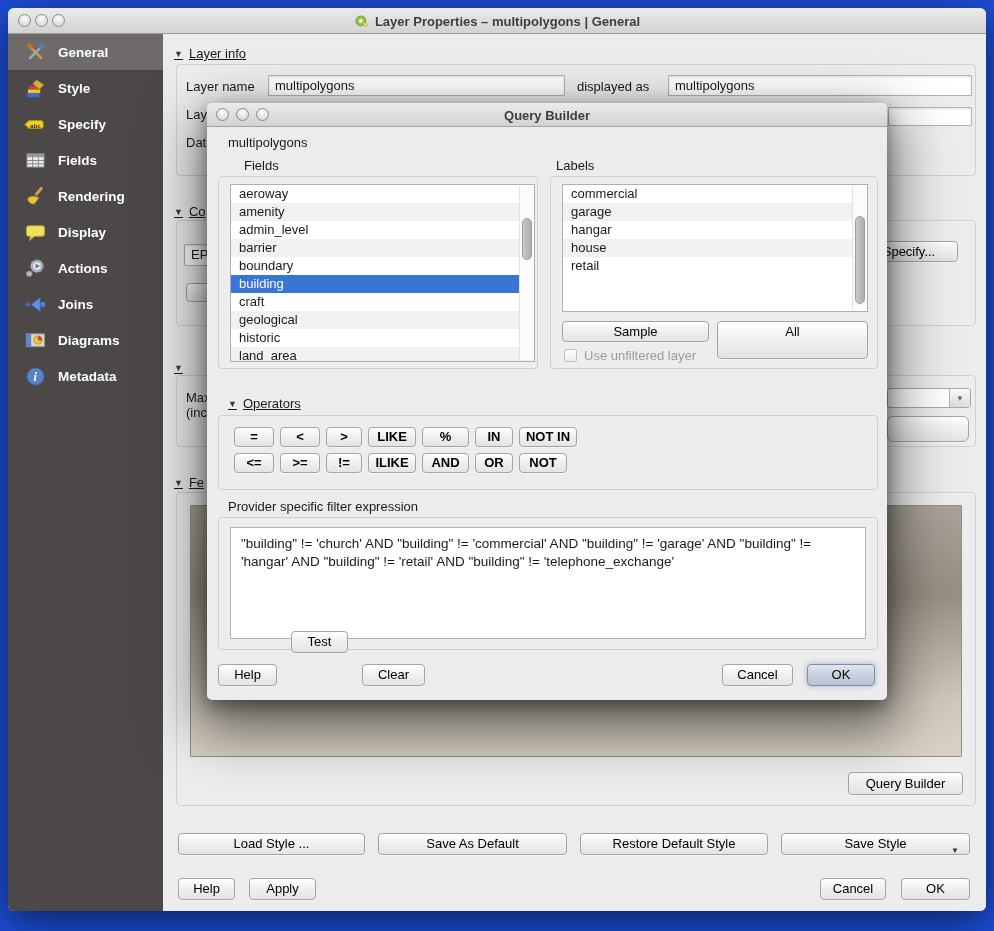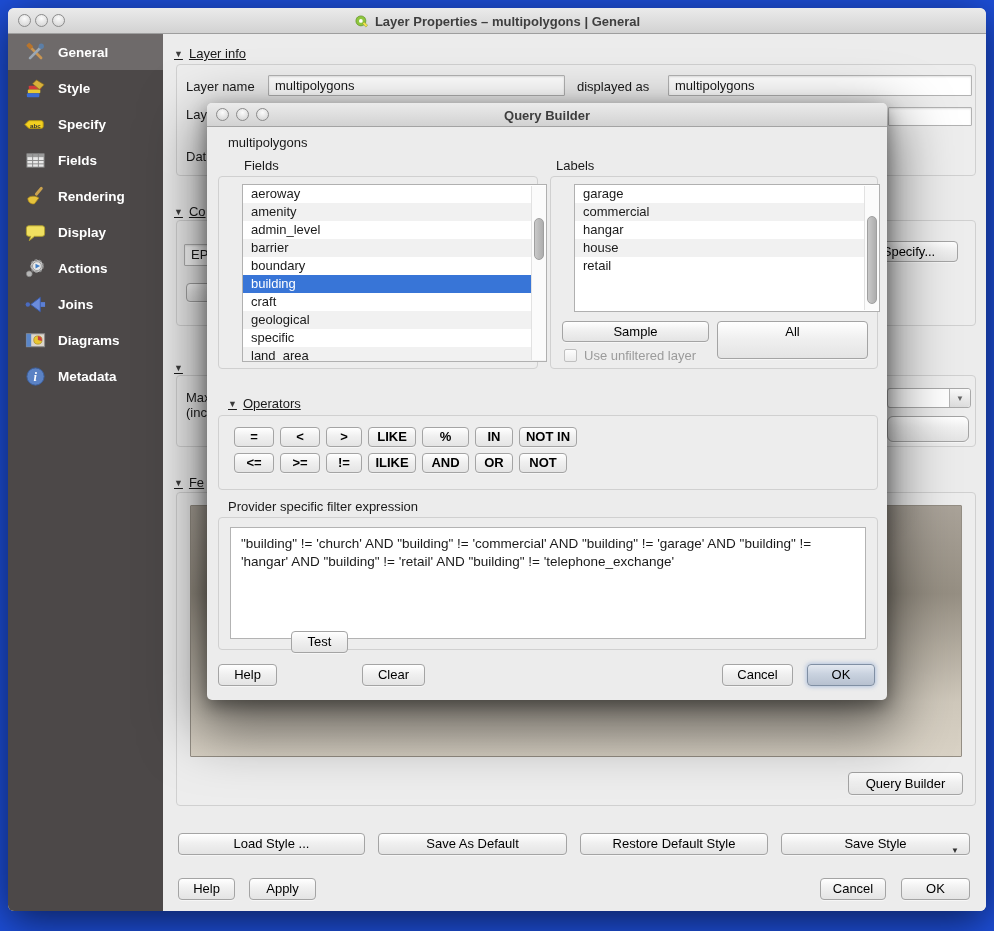--- a/index.html
+++ b/index.html
@@ -51,21 +51,21 @@
   
   .dialog { position:absolute; left:207px; top:103px; width:680px; height:597px;
             background:#ececec; border-radius:5px;
             box-shadow:0 22px 55px 10px rgba(0,0,0,.5), 0 6px 18px rgba(0,0,0,.4); }
   .dlg-titlebar { position:absolute; left:0; top:0; right:0; height:24px;
             background:linear-gradient(#ebebeb,#d2d2d2); border-bottom:1px solid #a3a3a3; border-radius:5px 5px 0 0; }
   .dlg-title { position:absolute; left:0; right:0; top:0; height:24px; display:flex; align-items:center;
             justify-content:center; font-weight:bold; color:#3e3e3e; }
   .dlg-lights { position:absolute; left:9px; top:5px; display:flex; gap:7px; }
 
-  .list { position:absolute; background:#fff; border:1px solid #b0b0b0; overflow:hidden;margin-left:12px; }
+  .list { position:absolute; background:#fff; border:1px solid #b0b0b0; overflow:hidden; }
   .list .row { height:18px; line-height:18px; padding-left:8px; white-space:nowrap; }
   .list .row:nth-child(even) { background:#f1f1f1; }
   .list .row.selected { background:#3875d7; color:#fff; }
   .scrollbar { position:absolute; top:1px; bottom:1px; width:15px; background:#fbfbfb; border-left:1px solid #e2e2e2; }
   .thumb { position:absolute; left:2px; width:10px; border-radius:5px;
            background:linear-gradient(90deg,#c9c9c9,#adadad); border:1px solid #9f9f9f; }
 
   .op-row { position:absolute; display:flex; gap:6px; }
   .op-btn { position:static; height:20px; line-height:18px; font-weight:bold; }
 
@@ -209,21 +209,21 @@
     <div class="content">
 
       <div class="sect-header" style="left:11px; top:12px;"><span class="arrow">▼</span><span>Layer info</span></div>
       <div class="groupbox" style="left:13px; top:30px; width:800px; height:112px;"></div>
       <div class="label" style="left:23px; top:45px;">Layer name</div>
       <div class="input" style="left:105px; top:41px; width:297px; height:21px;">multipolygons</div>
       <div class="label" style="left:414px; top:45px;">displayed as</div>
       <div class="input" style="left:505px; top:41px; width:304px; height:21px;">multipolygons</div>
       <div class="label" style="left:23px; top:73px; width:30px; overflow:hidden;">Lay</div>
       <div class="input" style="left:725px; top:73px; width:84px; height:19px;"></div>
-      <div class="label" style="left:23px; top:101px; width:30px; overflow:hidden;margin-top:14px;">Dat</div>
+      <div class="label" style="left:23px; top:101px; width:30px; overflow:hidden;">Dat</div>
 
       <div class="sect-header" style="left:11px; top:170px; width:44px;"><span class="arrow">▼</span><span>Co</span></div>
       <div class="groupbox" style="left:13px; top:186px; width:800px; height:106px;"></div>
       <div class="input" style="left:21px; top:210px; width:33px; height:22px;">EPS</div>
       <div class="btn" style="left:697px; top:207px; width:98px; height:21px; line-height:19px;">Specify...</div>
       <div class="btn" style="left:23px; top:249px; width:31px; height:19px;"></div>
 
       <div class="sect-header" style="left:11px; top:326px; width:26px;"><span class="arrow">▼</span></div>
       <div class="groupbox" style="left:13px; top:341px; width:800px; height:72px;"></div>
       <div class="label" style="left:23px; top:356px; width:32px; overflow:hidden;">Max</div>
@@ -267,31 +267,31 @@
     <div class="groupbox" style="left:11px; top:73px; width:320px; height:193px;"></div>
     <div class="list" style="left:23px; top:81px; width:305px; height:178px;">
       <div class="row">aeroway</div>
       <div class="row">amenity</div>
       <div class="row">admin_level</div>
       <div class="row">barrier</div>
       <div class="row">boundary</div>
       <div class="row selected">building</div>
       <div class="row">craft</div>
       <div class="row">geological</div>
-      <div class="row">specific</div>
+      <div class="row">historic</div>
       <div class="row">land_area</div>
       <div class="scrollbar" style="right:0;">
           <div class="thumb" style="top:32px; height:42px;"></div>
         </div>
     </div>
 
     <div class="groupbox" style="left:343px; top:73px; width:328px; height:193px;"></div>
     <div class="list" style="left:355px; top:81px; width:306px; height:128px;">
+      <div class="row">commercial</div>
       <div class="row">garage</div>
-      <div class="row">commercial</div>
       <div class="row">hangar</div>
       <div class="row">house</div>
       <div class="row">retail</div>
       <div class="scrollbar" style="right:0;">
           <div class="thumb" style="top:30px; height:88px;"></div>
         </div>
     </div>
     <div class="btn" style="left:355px; top:218px; width:147px; height:21px; line-height:19px;">Sample</div>
     <div class="btn" style="left:510px; top:218px; width:151px; height:38px; line-height:19px;">All</div>
     <div class="checkbox" style="left:357px; top:245px;">

